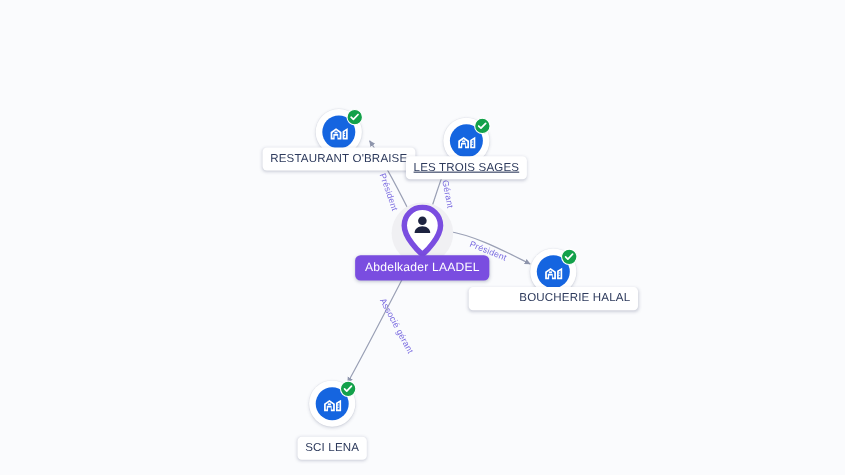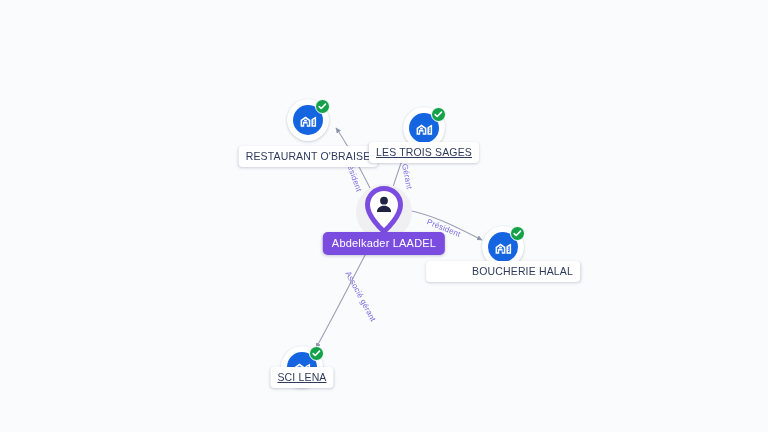--- a/index.html
+++ b/index.html
@@ -173,21 +173,21 @@
         <path d="M15.7 20V10.4l5.9-3.6V20h-5.9zm1.9-1.9h2.1V10l-2.1 1.3v6.8z"></path>
         <rect x="17.2" y="12.1" width="1.5" height="1.4"></rect>
         <rect x="17.2" y="14.8" width="1.5" height="1.4"></rect>
       </svg>
     </div>
     <div class="verified-badge">
       <svg width="9" height="9" viewBox="0 0 12 12">
         <path d="M1.6 6.1 L4.3 8.7 L10 2.8" fill="none" stroke="#ffffff" stroke-width="2.1" stroke-linecap="round" stroke-linejoin="round"></path>
       </svg>
     </div>
-    <div class="node-label" style="left:0px; top:26px;">RESTAURANT O'BRAISE</div>
+    <div class="node-label" style="left:0px; top:14px;">RESTAURANT O'BRAISE</div>
   </div>
 
   <div class="company-node" style="left:424px; top:128px;">
     <div class="company-halo"></div>
     <div class="company-disc">
       <svg width="19" height="19" viewBox="0 0 24 24" fill="#ffffff">
         <path d="M2 20V11.3L8.2 7.1l6.2 4.2V20H9.8v-4.3H6.6V20H2zm2-2h1.1v-4.3h5.6V18h1.7v-5.6L8.2 9.5 4 12.4V18z"></path>
         <rect x="6.4" y="11" width="3.5" height="2.1"></rect>
         <path d="M15.7 20V10.4l5.9-3.6V20h-5.9zm1.9-1.9h2.1V10l-2.1 1.3v6.8z"></path>
         <rect x="17.2" y="12.1" width="1.5" height="1.4"></rect>
@@ -230,21 +230,21 @@
         <path d="M15.7 20V10.4l5.9-3.6V20h-5.9zm1.9-1.9h2.1V10l-2.1 1.3v6.8z"></path>
         <rect x="17.2" y="12.1" width="1.5" height="1.4"></rect>
         <rect x="17.2" y="14.8" width="1.5" height="1.4"></rect>
       </svg>
     </div>
     <div class="verified-badge">
       <svg width="9" height="9" viewBox="0 0 12 12">
         <path d="M1.6 6.1 L4.3 8.7 L10 2.8" fill="none" stroke="#ffffff" stroke-width="2.1" stroke-linecap="round" stroke-linejoin="round"></path>
       </svg>
     </div>
-    <div class="node-label" style="left:0px; top:0;text-decoration:underline;">SCI LENA</div>
+    <div class="node-label" style="left:0px; top:30px;">SCI LENA</div>
   </div>
 
   <div class="person-node" style="left:384px; top:212px;">
     <div class="person-halo"></div>
     <div class="person-pin">
       <svg width="40" height="52" viewBox="0 0 40 52">
         <path d="M20 2.5c-9.1 0-16.5 7.3-16.5 16.4 0 11.1 13.6 23.9 15.3 25.4.7.6 1.7.6 2.4 0 1.7-1.5 15.3-14.3 15.3-25.4C36.5 9.8 29.1 2.5 20 2.5z" fill="#ffffff" stroke="#7a4de0" stroke-width="5"></path>
         <g fill="#1d2340" transform="translate(20,19)">
           <circle cx="0" cy="-4.3" r="3.9"></circle>
           <path d="M-7.1 6.9c0-3.7 3.2-6.2 7.1-6.2s7.1 2.5 7.1 6.2z"></path>

